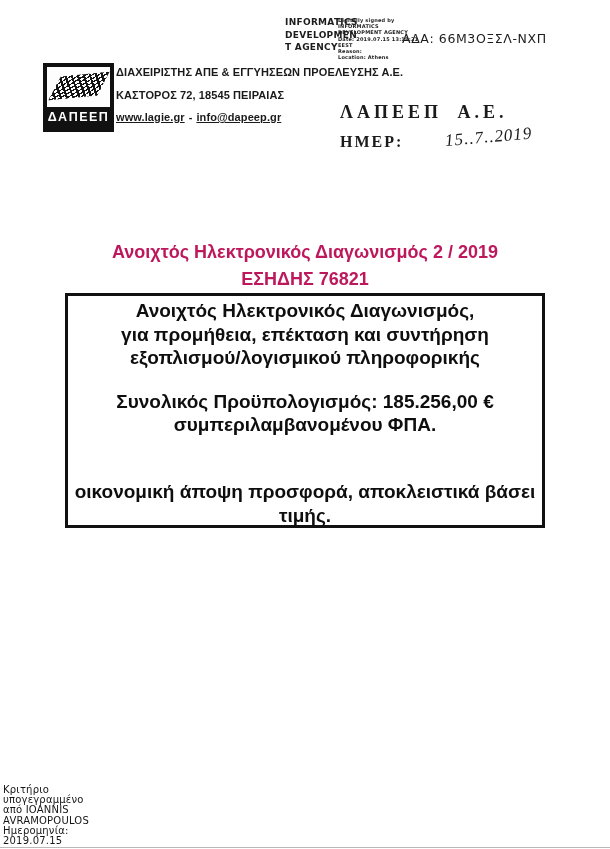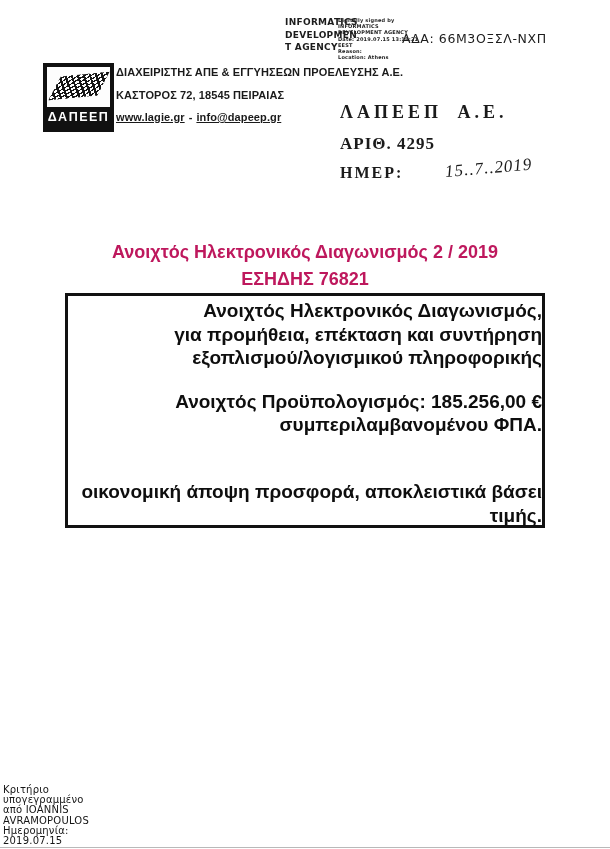--- a/index.html
+++ b/index.html
@@ -80,21 +80,21 @@
     position:absolute; left:0; width:100%; text-align:center;
     font-size:18px; font-weight:bold; color:#be185d;
   }
   .title1 { top:242px; }
   .title2 { top:269px; }
 
   
   .notice-box {
     position:absolute; left:65px; top:293px; width:480px; height:235px;
     border:3px solid #111; background:#fff;
-    text-align:right; font-size:19px; font-weight:bold; color:#0e0e0e;
+    text-align:center; font-size:19px; font-weight:bold; color:#0e0e0e;
     line-height:23.5px; padding-top:3px;
   }
   .notice-box p { margin:0 0 0 0; }
   .notice-box p + p { margin-top:20px; }
 
   
   .digital-sig {
     position:absolute; left:3px; top:785px; width:120px;
     font-family:"DejaVu Sans", sans-serif; font-size:10px; line-height:10.2px;
     color:#151515; letter-spacing:0.2px;
@@ -135,38 +135,37 @@
   <div class="company">
     <span class="line">ΔΙΑΧΕΙΡΙΣΤΗΣ ΑΠΕ &amp; ΕΓΓΥΗΣΕΩΝ ΠΡΟΕΛΕΥΣΗΣ Α.Ε.</span>
     <span class="line">ΚΑΣΤΟΡΟΣ  72, 18545  ΠΕΙΡΑΙΑΣ</span>
     <span class="line">
       <span class="link">www.lagie.gr</span><span class="link-sep">-</span><span class="link">info@dapeep.gr</span>
     </span>
   </div>
 
   <div class="stamp">
     <div class="stamp-company">ΛΑΠΕΕΠ  Α.Ε.</div>
-    <div class="stamp-number">ΑΡΙΘ. 4295</div>
     <div class="stamp-date-row">
       <span class="stamp-date-label">ΗΜΕΡ:</span>
       <span class="stamp-date-hand">15..7..2019</span>
     </div>
   </div>
 
   <div class="title1">Ανοιχτός Ηλεκτρονικός Διαγωνισμός 2 / 2019</div>
   <div class="title2">ΕΣΗΔΗΣ 76821</div>
 
   <div class="notice-box">
     <p>
       <span>Ανοιχτός Ηλεκτρονικός Διαγωνισμός,</span><br>
       <span>για προμήθεια, επέκταση και συντήρηση</span><br>
       <span>εξοπλισμού/λογισμικού πληροφορικής</span>
     </p>
     <p>
-      <span>Ανοιχτός Προϋπολογισμός: 185.256,00 €</span><br>
+      <span>Συνολικός Προϋπολογισμός: 185.256,00 €</span><br>
       <span>συμπεριλαμβανομένου ΦΠΑ.</span>
     </p>
     <p>
       <br>
       <span>οικονομική άποψη προσφορά, αποκλειστικά βάσει</span><br>
       <span>τιμής.</span>
     </p>
   </div>
 
   <div class="digital-sig">

